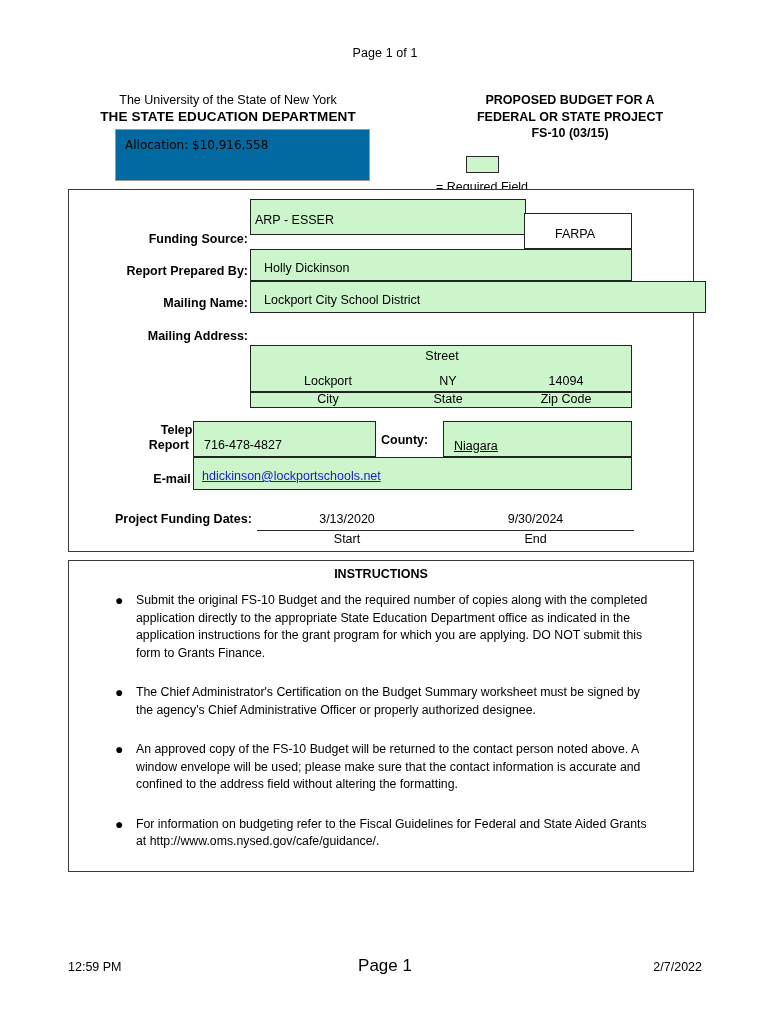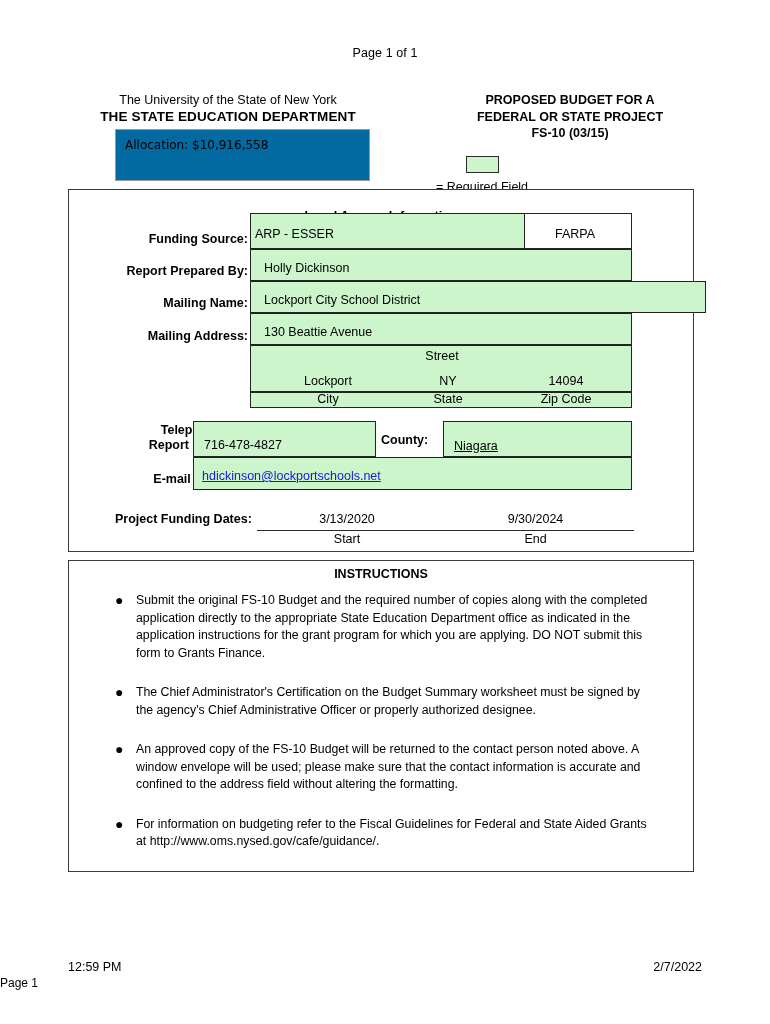--- a/index.html
+++ b/index.html
@@ -234,24 +234,25 @@
 
   
   .footer-left {
     position: absolute;
     top: 960px;
     left: 68px;
     font-size: 12.5px;
   }
   .footer-center {
     position: absolute;
-    top: 976px;
+    top: 956px;
     left: 0;
     width: 770px;
-    font-size: 12px;
+    text-align: center;
+    font-size: 17px;
   }
   .footer-right {
     position: absolute;
     top: 960px;
     right: 68px;
     font-size: 12.5px;
   }
 </style>
 </head>
 <body>
@@ -277,41 +278,38 @@
 
   <div class="reqfield-row">
     <div class="reqfield-swatch"></div>
     <div class="reqfield-label">= Required Field</div>
   </div>
 
   <div class="agency-panel"></div>
   <div class="agency-title">Local Agency Information</div>
 
   <div class="flabel" style="top:232px;">Funding Source:</div>
-  <div class="cell" style="top:213px; left:250px; width:276px; height:36px;">
+  <div class="cell" style="top:199px; left:250px; width:276px; height:36px;">
     <div class="cell-text" style="left:4px; top:13px;">ARP - ESSER</div>
   </div>
   <div class="cell white" style="top:213px; left:524px; width:108px; height:36px;">
     <div class="cell-text" style="left:4px; top:13px;margin-left:26px;">FARPA</div>
   </div>
 
   <div class="flabel" style="top:264px;">Report Prepared By:</div>
   <div class="cell" style="top:249px; left:250px; width:382px; height:32px;">
     <div class="cell-text" style="left:13px; top:11px;">Holly Dickinson</div>
   </div>
 
   <div class="flabel" style="top:296px;">Mailing Name:</div>
   <div class="cell" style="top:281px; left:250px; width:456px; height:32px;">
     <div class="cell-text" style="left:13px; top:11px;">Lockport City School District</div>
   </div>
 
   <div class="flabel" style="top:329px;">Mailing Address:</div>
-  <div class="cell" style="top:313px; left:250px; width:382px; height:32px;">
-    <div class="cell-text" style="left:13px; top:11px;">130 Beattie Avenue</div>
-  </div>
 
   <div class="cell" style="top:345px; left:250px; width:382px; height:47px;">
     <div class="caption" style="top:3px; left:0px; width:382px;">Street</div>
     <div class="cell-text center" style="top:28px; left:12px; width:130px;">Lockport</div>
     <div class="cell-text center" style="top:28px; left:142px; width:110px;">NY</div>
     <div class="cell-text center" style="top:28px; left:252px; width:126px;">14094</div>
   </div>
 
   <div class="cell" style="top:392px; left:250px; width:382px; height:16px;">
     <div class="caption" style="top:-1px; left:12px; width:130px;">City</div>

